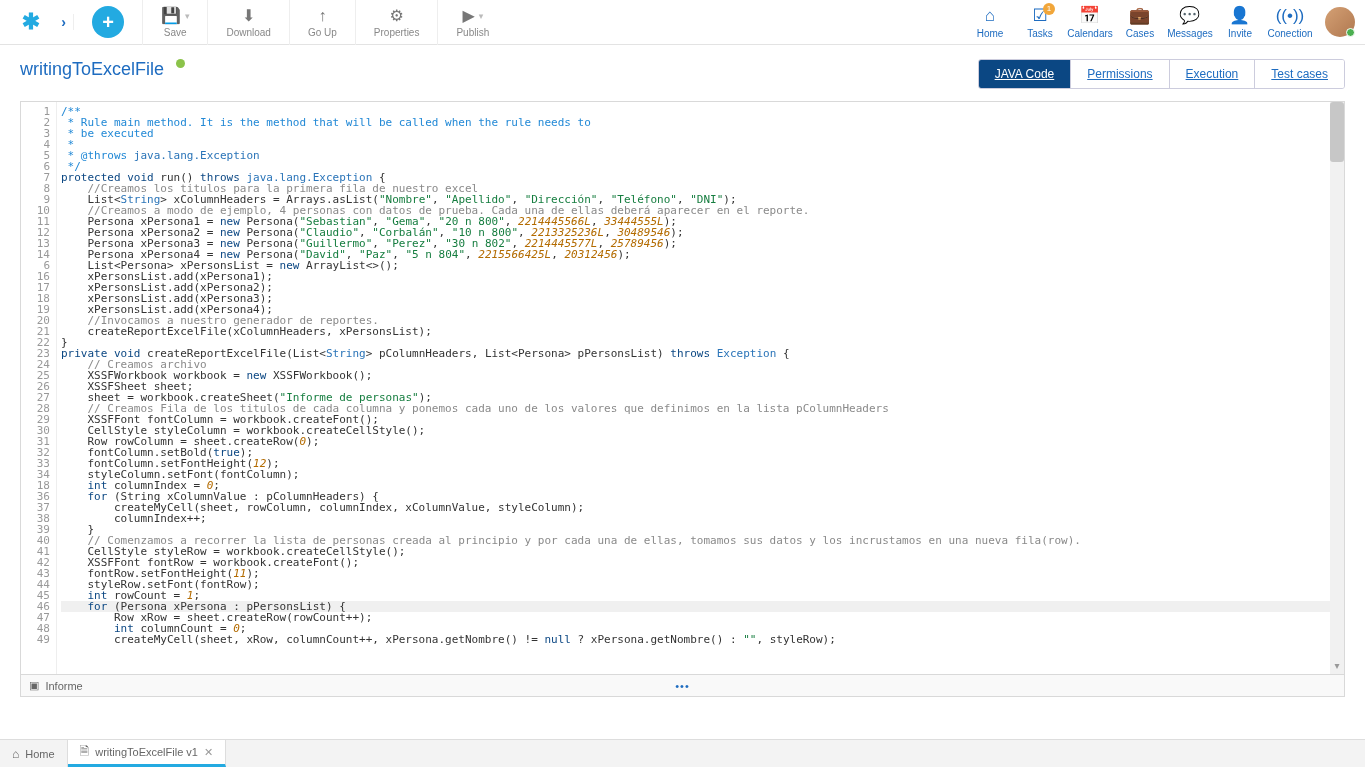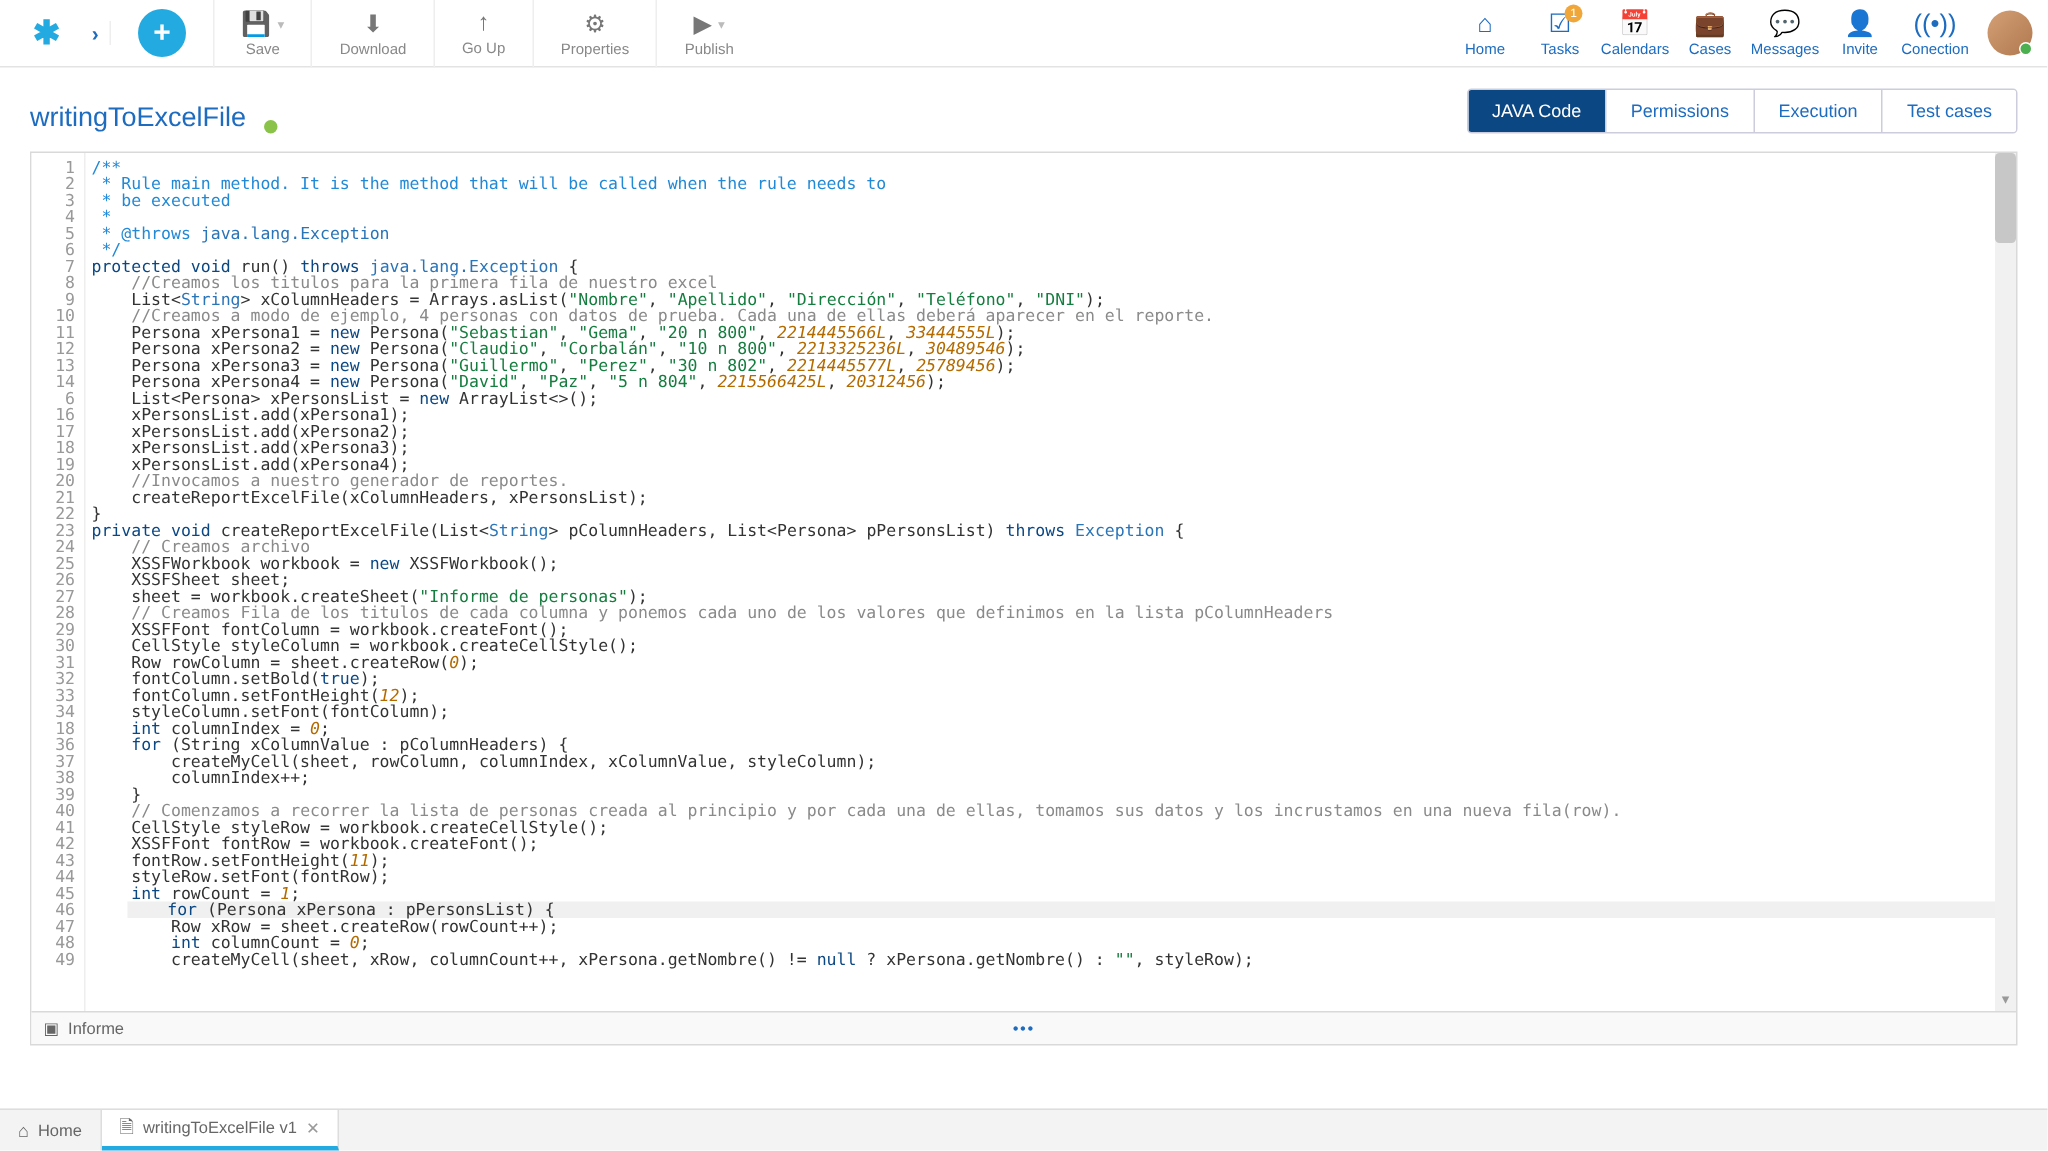--- a/index.html
+++ b/index.html
@@ -26,38 +26,38 @@
 
   .topbar-right { display: flex; align-items: center; }
   .tr-item { display: flex; flex-direction: column; align-items: center; justify-content: center; width: 50px; height: 45px; color: #1e6cc0; font-size: 10px; cursor: pointer; position: relative; }
   .tr-icon { font-size: 17px; }
   .tr-item .lbl { margin-top: 2px; }
   .tr-badge { position: absolute; top: 3px; right: 10px; background: #f1a63a; color: #fff; border-radius: 50%; width: 12px; height: 12px; font-size: 8px; display: flex; align-items: center; justify-content: center; }
   .avatar { width: 30px; height: 30px; border-radius: 50%; background: linear-gradient(135deg,#d4a074,#b07850); margin: 0 10px; position: relative; }
   .avatar-dot { position: absolute; bottom: 0; right: 0; width: 9px; height: 9px; border-radius: 50%; background: #4caf50; border: 1px solid #fff; }
 
   
-  .title-row { display: flex; align-items: flex-end; padding: 14px 20px 12px 20px; }
+  .title-row { display: flex; align-items: flex-start; padding: 14px 20px 12px 20px; }
   .page-title { color: #1e6cc0; font-size: 18px; font-weight: 400; }
   .title-dot { width: 9px; height: 9px; border-radius: 50%; background: #8bc34a; margin-left: 12px; }
   .title-spacer { flex: 1; }
   .tab-group { display: flex; border: 1px solid #ccd; border-radius: 3px; overflow: hidden; font-size: 12px; }
-  .tab-btn { padding: 7px 16px; background: #fff; color: #1e6cc0; cursor: pointer; border-left: 1px solid #ccd; }
+  .tab-btn { padding: 7px 16px; background: #fff; color: #1e6cc0; cursor: pointer; border-left: 1px solid #ccd; text-decoration: underline; }
   .tab-btn:first-child { border-left: none; }
   .tab-btn.active { background: #0b4783; color: #fff; }
 
   
   .editor-frame { margin: 0 20px; border: 1px solid #d9d9d9; height: 596px; position: relative; display: flex; flex-direction: column; }
   .editor-body { flex: 1; display: flex; overflow: hidden; position: relative; }
   .gutter { width: 36px; background: #fff; border-right: 1px solid #eee; font-family: Consolas, monospace; font-size: 11px; color: #999; text-align: right; padding: 4px 6px 0 0; line-height: 11px; }
   .gutter .gl { height: 11px; position: relative; }
   .gutter .fold::after { content: "-"; position: absolute; left: -12px; color: #999; }
   .code { flex: 1; font-family: Consolas, monospace; font-size: 11px; line-height: 11px; padding: 4px 0 0 4px; white-space: pre; color: #333; overflow: hidden; position: relative; }
   .code .cl { height: 11px; }
-  .code .hl { background: #f0f0f0; margin-left: 24px; }
+  .code .hl { background: #f0f0f0; }
   .c-comment { color: #8a8a8a; }
   .c-doc { color: #2289d6; }
   .c-key { color: #0b4783; font-weight: normal; }
   .c-type { color: #2a74b8; }
   .c-str { color: #157d3f; }
   .c-num { color: #b36b00; font-style: italic; }
   .c-op { color: #333; }
   .editor-scrollbar { position: absolute; right: 0; top: 0; width: 14px; height: 100%; background: #f1f1f1; }
   .editor-thumb { position: absolute; right: 0; top: 0; width: 14px; height: 60px; background: #c7c7c7; border-radius: 3px; }
   .editor-scroll-down { position: absolute; right: 0; bottom: 0; width: 14px; height: 14px; color: #999; font-size: 10px; text-align: center; background: #f1f1f1; }

